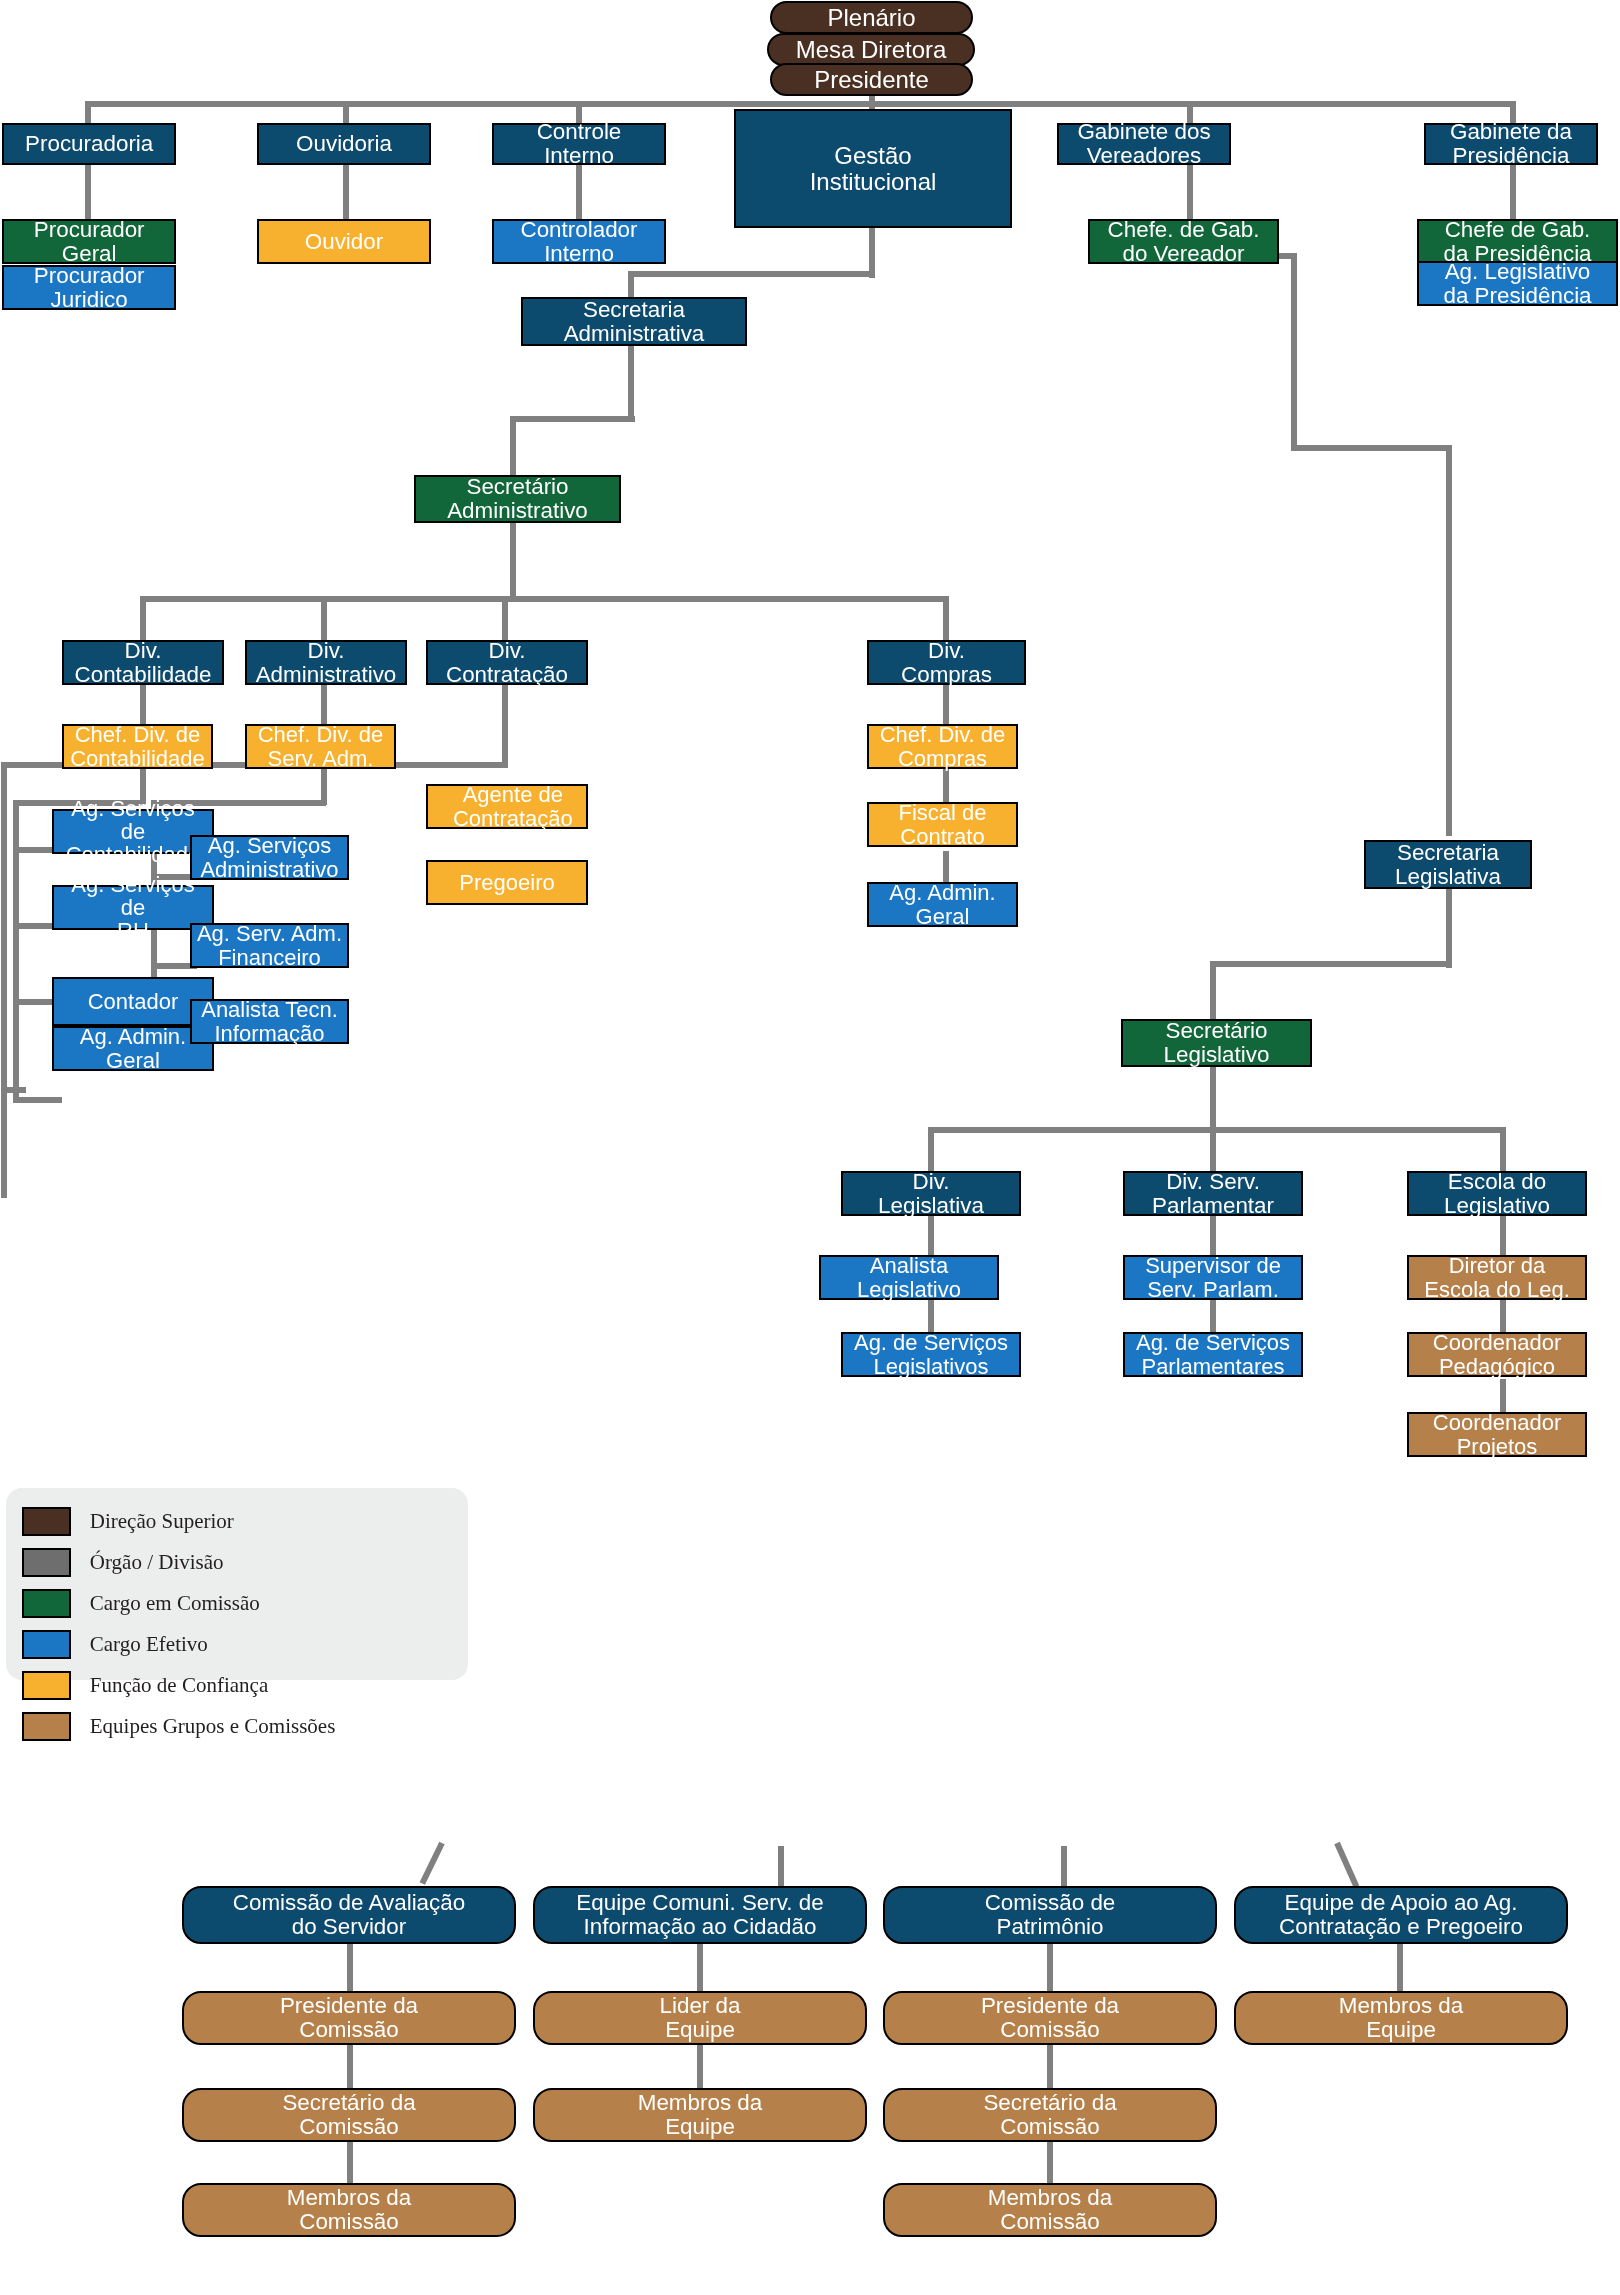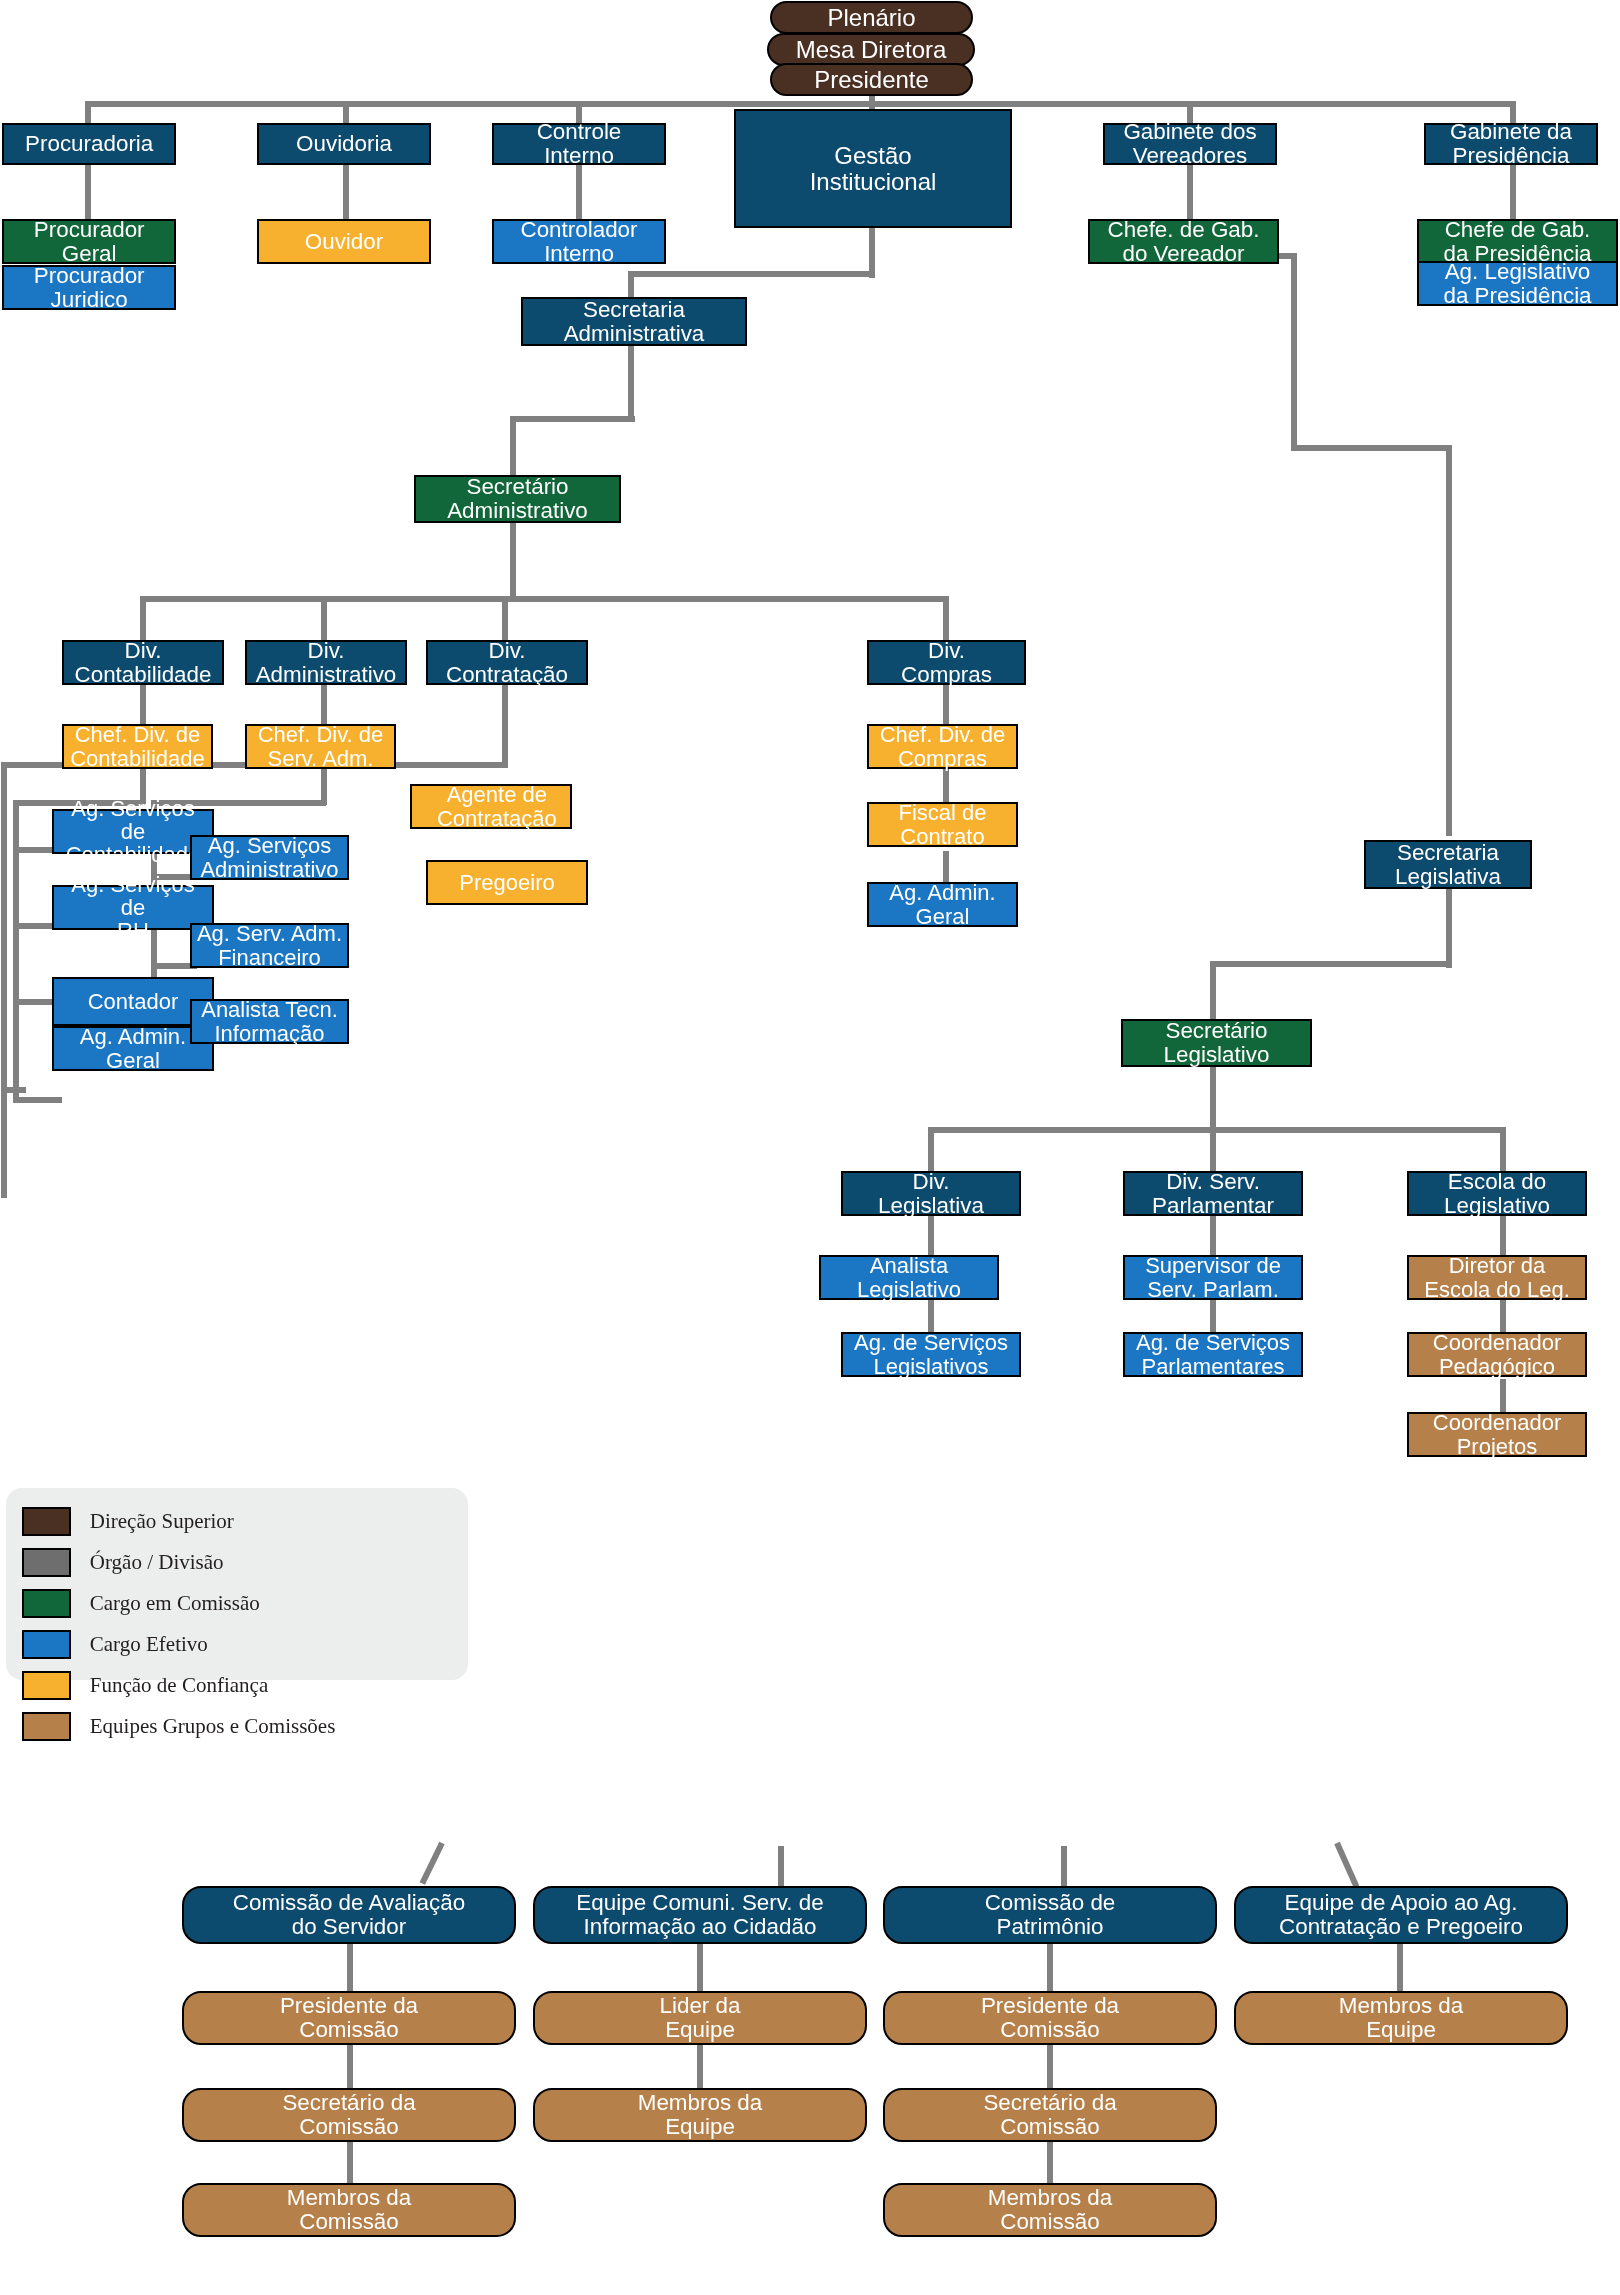--- a/index.html
+++ b/index.html
@@ -168,21 +168,21 @@
     <span>Ouvidoria</span>
   </div>
   <div class="node t-org" style="left:492px;top:123px;width:174px;height:42px;font-size:22.4px;white-space:pre-line;">
     <span>Controle
 Interno</span>
   </div>
   <div class="node t-org" style="left:734px;top:109px;width:278px;height:119px;font-size:24px;white-space:pre-line;">
     <span>Gestão
 Institucional</span>
   </div>
-  <div class="node t-org" style="left:1103px;top:123px;width:174px;height:42px;font-size:22.4px;white-space:pre-line;">
+  <div class="node t-org" style="left:1057px;top:123px;width:174px;height:42px;font-size:22.4px;white-space:pre-line;">
     <span>Gabinete dos
 Vereadores</span>
   </div>
   <div class="node t-org" style="left:1424px;top:123px;width:174px;height:42px;font-size:22.4px;white-space:pre-line;">
     <span>Gabinete da
 Presidência</span>
   </div>
 
   <div class="node t-com" style="left:2.2px;top:219px;width:174px;height:45px;font-size:22.4px;white-space:pre-line;">
     <span>Procurador
@@ -263,21 +263,21 @@
   </div>
   <div class="node t-efe" style="left:190px;top:999px;width:159px;height:45px;font-size:22px;white-space:pre-line;">
     <span>Analista Tecn.
 Informação</span>
   </div>
 
   <div class="node t-org" style="left:426px;top:640px;width:162px;height:45px;font-size:22.4px;white-space:pre-line;">
     <span>Div.
 Contratação</span>
   </div>
-  <div class="node t-conf" style="left:410px;top:784px;width:162px;height:45px;font-size:22px;white-space:pre-line;padding-left:16px;">
+  <div class="node t-conf" style="left:426px;top:784px;width:162px;height:45px;font-size:22px;white-space:pre-line;padding-left:16px;">
     <span>Agente de
 Contratação</span>
   </div>
   <div class="node t-conf" style="left:426px;top:860px;width:162px;height:45px;font-size:22px;">
     <span>Pregoeiro</span>
   </div>
 
   <div class="node t-org" style="left:867px;top:640px;width:159px;height:45px;font-size:22.4px;white-space:pre-line;">
     <span>Div.
 Compras</span>

